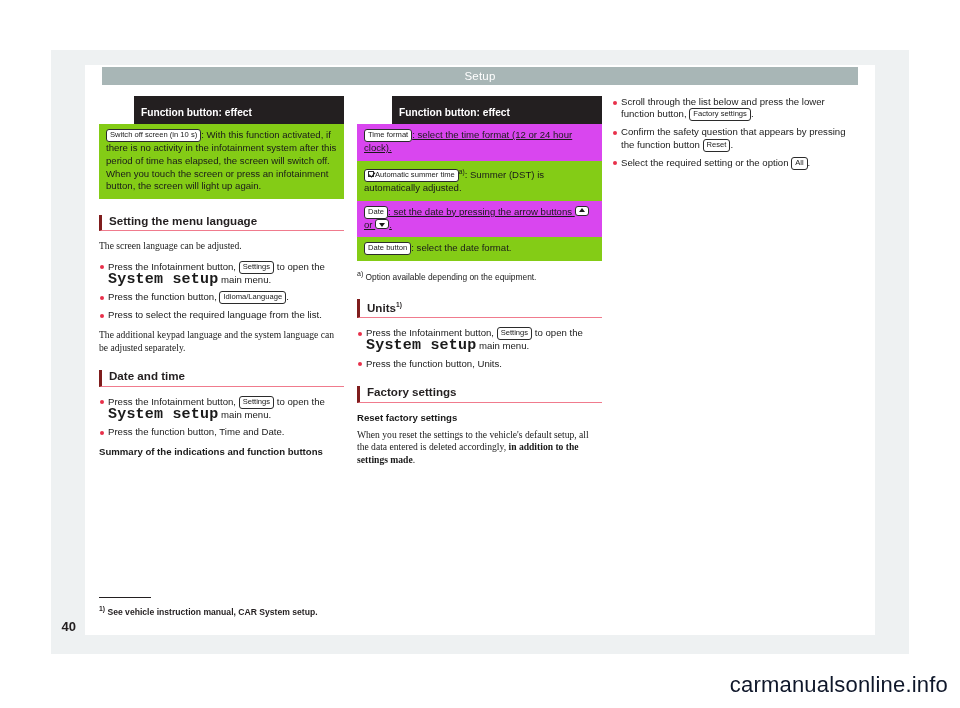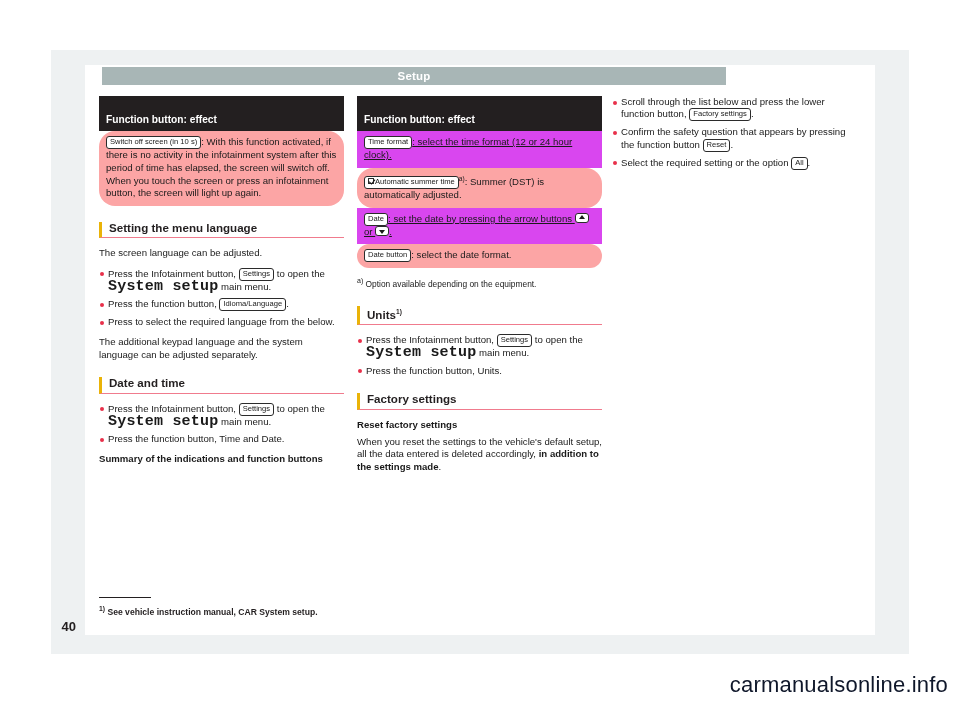--- a/index.html
+++ b/index.html
@@ -29,26 +29,26 @@
     width: 790px;
     height: 570px;
     background: #ffffff;
   }
 
   
   .running-head {
     position: absolute;
     left: 102px;
     top: 67px;
-    width: 624px;
+    width: 756px;
     height: 18px;
     background: #a8b6b6;
     color: #ffffff;
     font-size: 11.5px;
-    font-weight: bold;
+    font-weight: normal;
     text-align: center;
     line-height: 18px;
     letter-spacing: .2px;
   }
 
   
   .page-number {
     position: absolute;
     left: 30px;
     top: 619px;
@@ -72,29 +72,30 @@
   .col-2 { left: 357px; }
   .col-3 { left: 612px; }
 
   
   .tbl { width: 245px; }
   .tbl-head {
     background: #231f20;
     color: #ffffff;
     font-size: 10.2px;
     font-weight: bold;
-    padding: 18px 7px 5px 7px;
+    padding: 11px 7px 5px 7px;
+    margin-left: 35px;
   }
   .tbl-row {
     padding: 5px 7px 6px 7px;
     font-size: 9.6px;
     line-height: 12.6px;
   }
   .tbl-row.alt  { background: #d946ef; text-decoration: underline; }
-  .tbl-row.zebra{ background: #fca5a5; border-radius: 16px; }
+  .tbl-row.zebra{ background: #84cc16; }
 
   
   .key {
     display: inline-block;
     border: 1px solid #2b2b2b;
     border-radius: 3px;
     padding: 0px 3px 1px 3px;
     font-size: 7.6px;
     line-height: 10px;
     background: #ffffff;
@@ -152,30 +153,30 @@
     border-bottom: 1.2px solid #1a1a1a;
     transform: rotate(40deg);
   }
 
   
   .section {
     margin-top: 16px;
     margin-bottom: 9px;
   }
   .section-head {
-    border-left: 3px solid #eab308;
+    border-left: 3px solid #7f1d1d;
     border-bottom: 1px solid #f07b8d;
     padding: 0 0 3px 7px;
     font-size: 11.6px;
     font-weight: bold;
     color: #231f20;
   }
 
   
-  p.para { margin: 0 0 8px 0; }
+  p.para { margin: 0 0 8px 0; font-family: Liberation Serif, serif; }
   ul.bullets { list-style: none; margin: 0 0 8px 0; }
   ul.bullets li {
     position: relative;
     padding-left: 9px;
     margin-bottom: 5px;
   }
   ul.bullets li::before {
     content: "";
     position: absolute;
     left: 1px; top: 4.5px;
@@ -261,21 +262,21 @@
   <p class="para">The screen language can be adjusted.</p>
 
   <ul class="bullets">
     <li>
       <span>Press the Infotainment button, </span><span class="key">Settings</span><span> to open the </span><span class="mono">System setup</span><span> main menu.</span>
     </li>
     <li>
       <span>Press the function button, </span><span class="key">Idioma/Language</span><span>.</span>
     </li>
     <li>
-      <span>Press to select the required language from the below.</span>
+      <span>Press to select the required language from the list.</span>
     </li>
   </ul>
 
   <p class="para">The additional keypad language and the system language can be adjusted separately.</p>
 
   <div class="section">
     <div class="section-head">Date and time</div>
   </div>
 
   <ul class="bullets">

